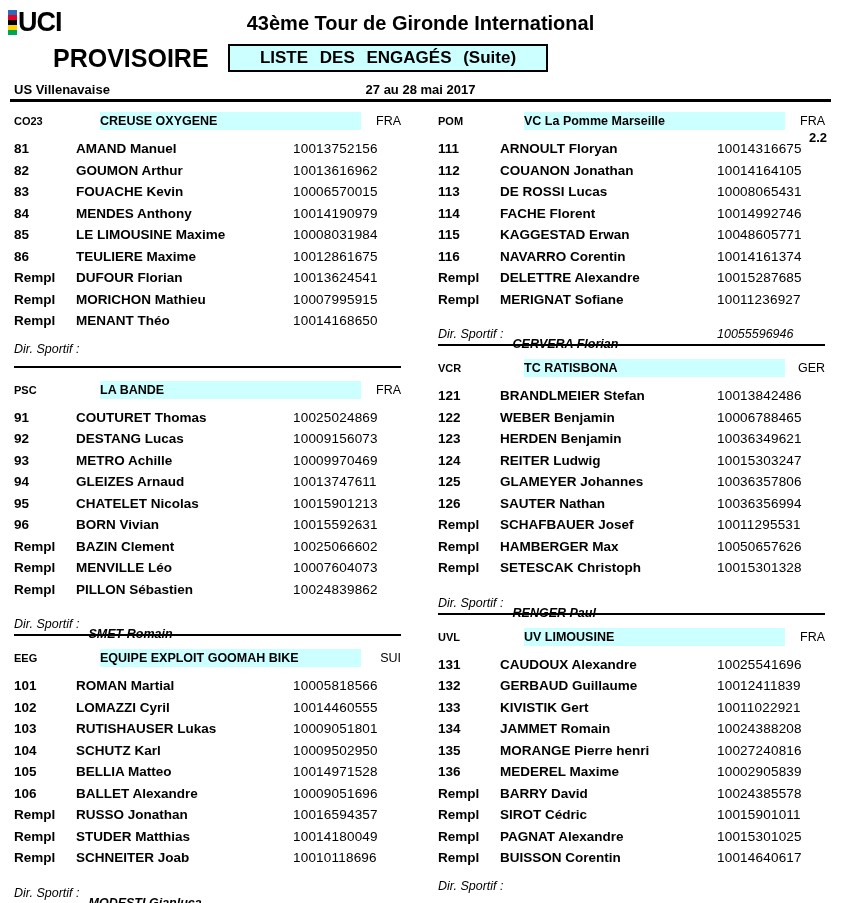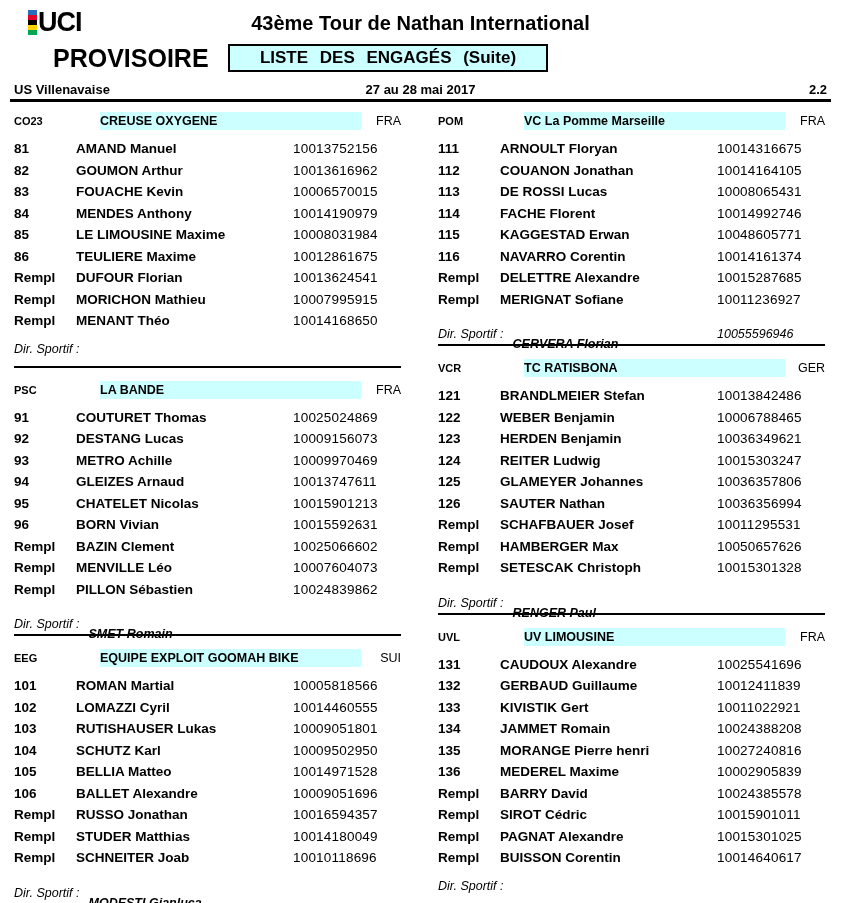--- a/index.html
+++ b/index.html
@@ -5,35 +5,35 @@
   * { margin:0; padding:0; box-sizing:border-box; }
   html,body { background:#ffffff; }
   body {
     width:841px; height:903px; position:relative; overflow:hidden;
     font-family:"Liberation Sans", sans-serif; color:#000;
     --highlight:#ccffff;
   }
 
   
   .hdr { position:absolute; top:0; left:0; right:0; height:105px; }
-  .logo { position:absolute; left:28px; top:9px; display:flex; align-items:center; }
+  .logo { position:absolute; left:8px; top:9px; display:flex; align-items:center; }
   .logo-stripes { display:flex; flex-direction:column; width:9px; height:25px; margin-right:1px; }
   .logo-stripes .stripe { flex:1; width:100%; }
   .logo-text { font-size:27px; font-weight:bold; letter-spacing:-1px; line-height:1; }
   .race-title { position:absolute; top:12px; left:0; right:0; text-align:center;
     font-size:20px; font-weight:bold; }
   .provisoire { position:absolute; left:53px; top:44px; font-size:25px; font-weight:800;
     letter-spacing:0px; }
   .subtitle-box { position:absolute; left:228px; top:44px; width:320px; height:28px;
     background:var(--highlight); border:2px solid #000; text-align:center;
     font-size:17px; font-weight:bold; line-height:24px; word-spacing:7px; }
   .meta-row { position:absolute; top:82px; left:14px; right:14px;
     display:grid; grid-template-columns:1fr 1fr 1fr; font-size:13px; font-weight:bold; }
   .meta-row .c { text-align:center; }
-  .meta-row .r { text-align:right; }
+  .meta-row .r { text-align:right;margin-top:48px; }
   .top-rule { position:absolute; top:99px; left:10px; right:10px; height:3px; background:#000; }
 
   
   .columns { position:absolute; top:112px; left:14px; right:16px;
     display:flex; gap:37px; }
   .col { flex:1; min-width:0; }
 
   
   .team-header { display:grid; grid-template-columns:86px 1fr 40px; align-items:center;
     margin-bottom:8px; }
@@ -62,21 +62,21 @@
   <div class="logo">
     <span class="logo-stripes">
         <span class="stripe" style="background: rgb(42, 110, 187);"></span>
         <span class="stripe" style="background: rgb(228, 0, 43);"></span>
         <span class="stripe" style="background: rgb(0, 0, 0);"></span>
         <span class="stripe" style="background: rgb(255, 209, 0);"></span>
         <span class="stripe" style="background: rgb(0, 166, 81);"></span>
       </span>
     <span class="logo-text">UCI</span>
   </div>
-  <div class="race-title">43ème Tour de Nathan International</div>
+  <div class="race-title">43ème Tour de Gironde International</div>
   <div class="provisoire">PROVISOIRE</div>
   <div class="subtitle-box">LISTE  DES  ENGAGÉS  (Suite)</div>
   <div class="meta-row">
     <span class="l">US Villenavaise</span>
     <span class="c">27 au 28 mai 2017</span>
     <span class="r">2.2</span>
   </div>
   <div class="top-rule"></div>
 </div>
 

